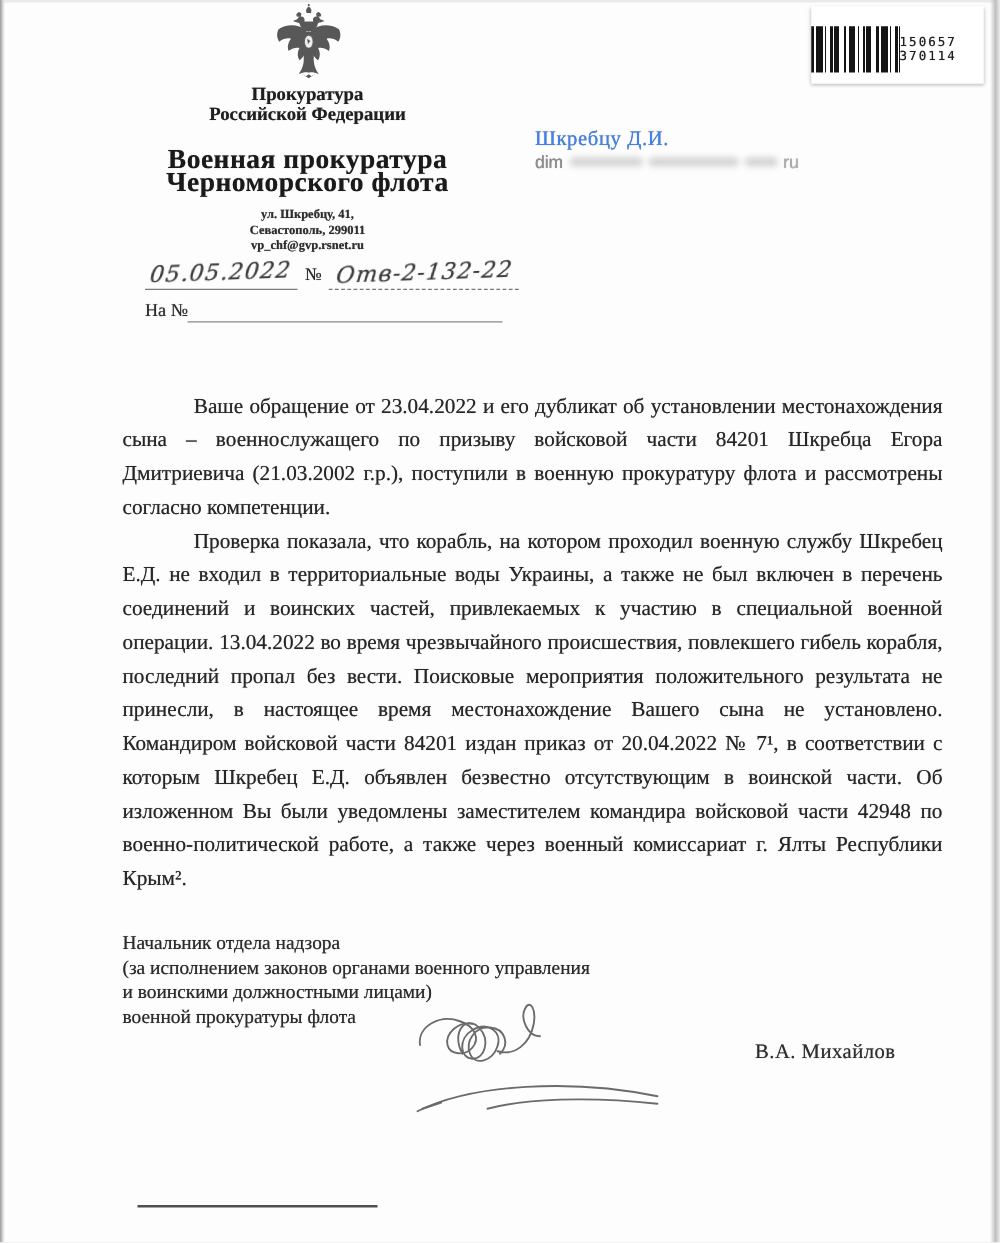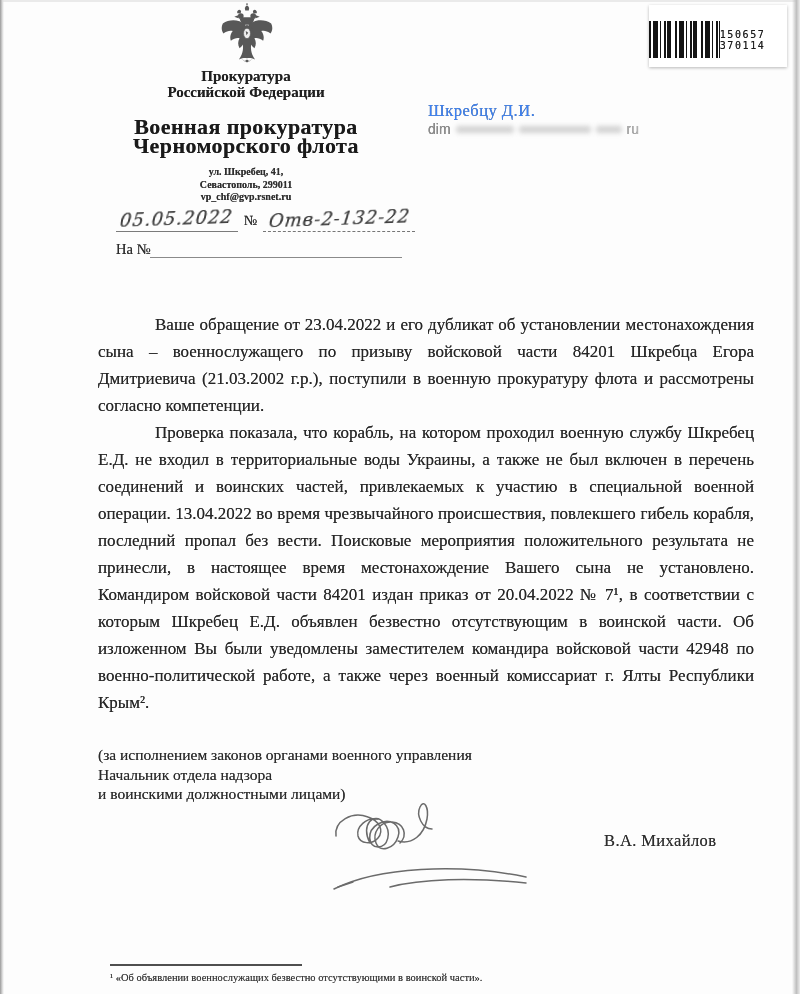--- a/index.html
+++ b/index.html
@@ -117,21 +117,21 @@
         <ellipse cx="50" cy="49" rx="5.6" ry="8.4" fill="#ededed"></ellipse>
         <ellipse cx="50" cy="49" rx="5.6" ry="8.4" fill="none" stroke="#4b4b4b" stroke-width="1.1"></ellipse>
         <path d="M48 45 l4 3 -3 4 z" fill="#4b4b4b"></path>
       </g>
     </svg>
     <div class="org-line org1">Прокуратура</div>
     <div class="org-line org2">Российской Федерации</div>
     <div class="unit-line unit1">Военная прокуратура</div>
     <div class="unit-line unit2">Черноморского флота</div>
     <div class="addr">
-      <div>ул. Шкребец, 41,</div>
+      <div>ул. Шкребцу, 41,</div>
       <div>Севастополь, 299011</div>
       <div>vp_chf@gvp.rsnet.ru</div>
     </div>
   </div>
 
   <div class="refs">
     <div class="ref-row1">
       <div class="date-field">
         <span class="hand">05.05.2022</span>
       </div>
@@ -156,33 +156,33 @@
       <span class="email-part end">ru</span>
     </div>
   </div>
 
   <div class="body-text">
     <p>Ваше обращение от 23.04.2022 и его дубликат об установлении местонахождения сына – военнослужащего по призыву войсковой части 84201 Шкребца Егора Дмитриевича (21.03.2002 г.р.), поступили в военную прокуратуру флота и рассмотрены согласно компетенции.</p>
     <p>Проверка показала, что корабль, на котором проходил военную службу Шкребец Е.Д. не входил в территориальные воды Украины, а также не был включен в перечень соединений и воинских частей, привлекаемых к участию в специальной военной операции. 13.04.2022 во время чрезвычайного происшествия, повлекшего гибель корабля, последний пропал без вести. Поисковые мероприятия положительного результата не принесли, в настоящее время местонахождение Вашего сына не установлено. Командиром войсковой части 84201 издан приказ от 20.04.2022 № 7¹, в соответствии с которым Шкребец Е.Д. объявлен безвестно отсутствующим в воинской части. Об изложенном Вы были уведомлены заместителем командира войсковой части 42948 по военно-политической работе, а также через военный комиссариат г. Ялты Республики Крым².</p>
   </div>
 
   <div class="sig-block">
+    <div>Начальник отдела надзора</div>
     <div>(за исполнением законов органами военного управления</div>
-    <div>Начальник отдела надзора</div>
     <div>и воинскими должностными лицами)</div>
+    <div>военной прокуратуры флота</div>
   </div>
 
   <svg class="sig-svg" viewBox="0 0 212 118" xmlns="http://www.w3.org/2000/svg">
     <g fill="none" stroke="#6b6b6b" stroke-width="1.5" stroke-linecap="round">
       <path d="M6 45 C4 30 22 20 38 26 C50 30 54 40 48 47 C42 54 30 53 28 45 C26 36 36 26 48 28"></path>
       <path d="M40 52 C30 34 44 20 54 32 C62 41 58 56 48 56 C38 56 36 40 48 33 C60 26 72 34 68 46 C64 58 50 62 46 52 C42 42 50 30 62 31 C74 32 78 44 70 52"></path>
       <path d="M68 50 C82 54 94 44 97 28 C99 16 94 8 90 16 C86 24 92 38 102 38"></path>
       <path d="M4 98 C48 76 128 72 196 86"></path>
       <path d="M8 96 l15 -5"></path>
       <path d="M60 96 C90 88 140 86 196 92"></path>
     </g>
   </svg>
 
   <div class="sig-name">В.А. Михайлов</div>
 
   <div class="footnote-rule"></div>
-  <div class="footnote-text">¹ «Об объявлении военнослужащих безвестно отсутствующими в воинской части».</div>
 </div>
 
 </body></html>

